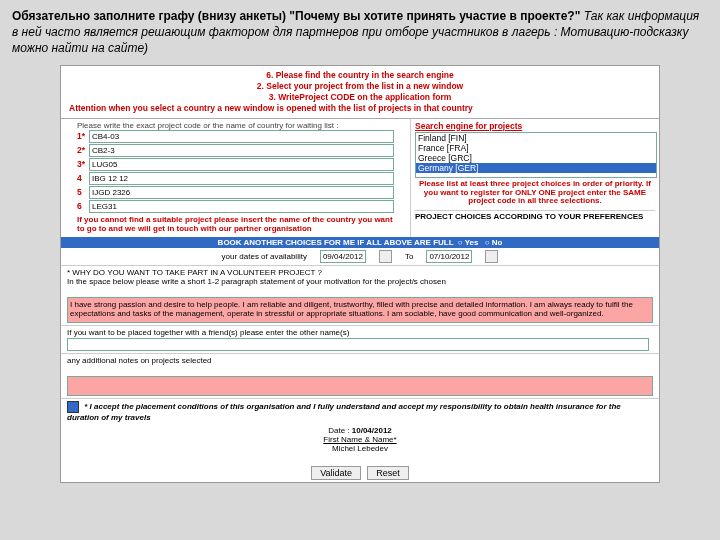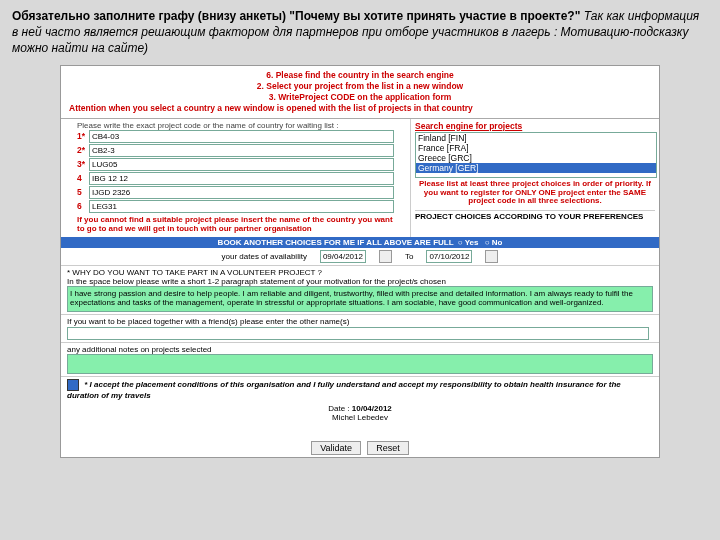--- a/index.html
+++ b/index.html
@@ -16,21 +16,21 @@
 .listbox .sel{background:#316ac5;color:#fff}
 .prow{display:flex;align-items:center;margin-bottom:1px}
 .pn{width:12px;color:#c00;font-weight:bold;font-size:8.5px}
 .pin{flex:1;border:1px solid #7a9;height:11px;font-size:8px;padding:0 2px;display:flex;align-items:center}
 .redtxt{color:#c00;font-weight:bold;font-size:8px;line-height:1.1;padding:2px 0}
 .bluebar{background:#316ac5;color:#fff;font-weight:bold;font-size:8px;text-align:center;padding:1px}
 .dates{font-size:8px;padding:2px 8px;display:flex;align-items:center;gap:13px;justify-content:center}
 .dbox{border:1px solid #7a9;padding:0 2px;height:11px;display:inline-flex;align-items:center}
 .cal{width:11px;height:11px;background:#eee;border:1px solid #999;display:inline-block}
 .sect{padding:2px 6px;font-size:8px;border-top:1px solid #ccc}
-.ta{border:1px solid #7a9;width:99%;min-height:20px;font-size:8px;padding:2px;background:#86efac;margin-top:0}
+.ta{border:1px solid #7a9;width:99%;min-height:20px;font-size:8px;padding:2px;background:#fca5a5;margin-top:11px}
 .small-in{border:1px solid #7a9;height:11px;width:99%;margin-top:1px}
 .chk{width:10px;height:10px;background:#316ac5;border:1px solid #333;display:inline-block;vertical-align:middle;margin-right:3px}
 .foot{text-align:center;padding:2px;font-size:8px}
 .btn{border:1px solid #999;background:#eee;padding:1px 8px;font-size:9px;margin:0 2px;display:inline-block}
 .underline{text-decoration:underline}
 </style>
 </head>
 <body>
 
 <div class="header">
@@ -120,20 +120,21 @@
 <div class="ta" style="min-height:14px"></div>
 </div>
 
 <div class="sect">
 <span class="chk"></span>
 <span style="font-weight:bold;font-style:italic">* I accept the placement conditions of this organisation and I fully understand and accept my responsibility to obtain health insurance for the duration of my travels</span>
 </div>
 
 <div class="foot">
 <div><span>Date :</span> <b>10/04/2012</b></div>
+<div class="underline"><span>First Name &amp; Name*</span></div>
 <div>Michel Lebedev</div>
-<div style="margin-top:19px">
+<div style="margin-top:13px">
 <span class="btn">Validate</span>
 <span class="btn">Reset</span>
 </div>
 </div>
 
 </div>
 
 </body></html>

